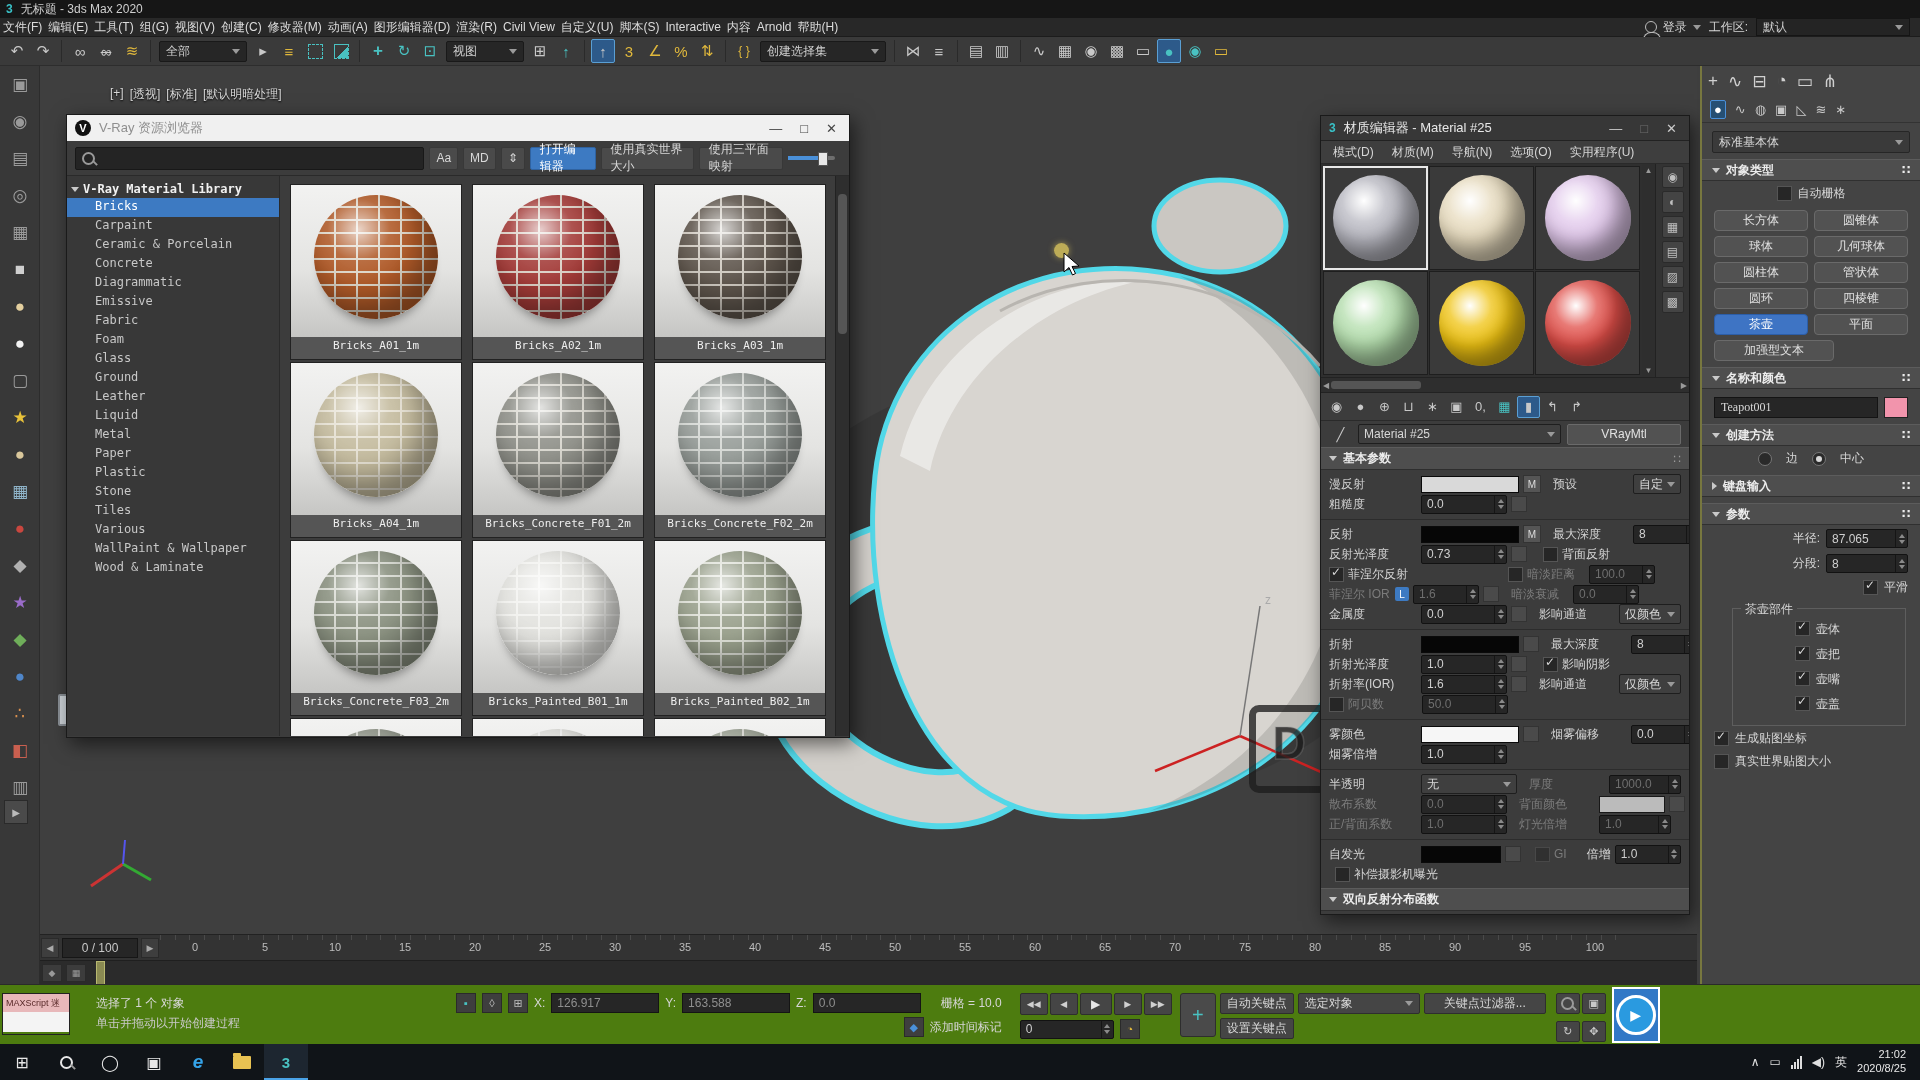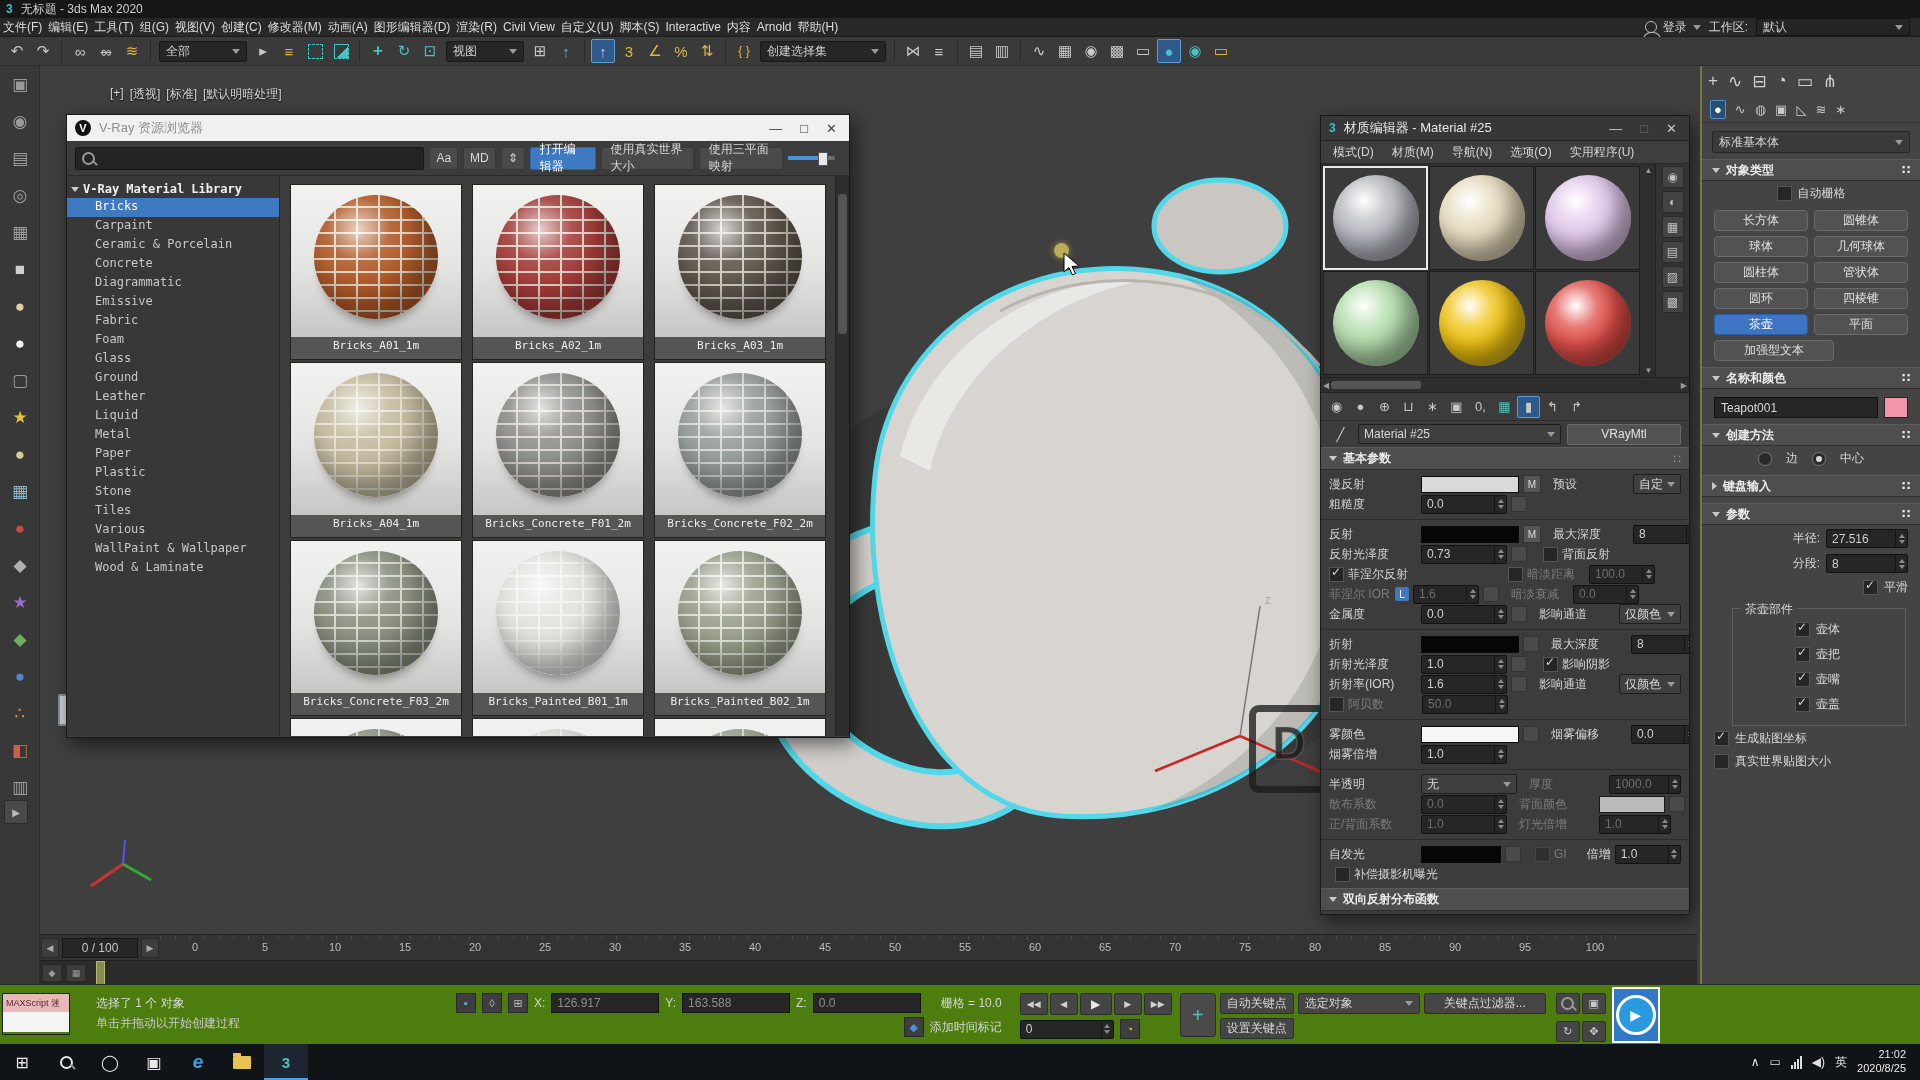--- a/index.html
+++ b/index.html
@@ -135,27 +135,27 @@
   .cptabs{display:flex;align-items:center;height:30px;padding:0 6px;gap:10px;font-size:17px;color:#d0d0d0}
   .cpsub{display:flex;align-items:center;height:26px;padding:0 8px;gap:9px;font-size:13px;color:#c9c9c9;border-bottom:1px solid #333}
   .cpsub .on{background:#264f73;border:1px solid #4a90d9;border-radius:2px;padding:1px 3px;color:#fff}
   .cpdd{margin:8px 10px 6px 10px;height:20px;background:#3a3a3a;border:1px solid #262626;border-radius:2px;display:flex;align-items:center;padding:0 6px}
   .cproll{margin-top:6px;height:20px;background:#4e4e4e;border-top:1px solid #5c5c5c;border-bottom:1px solid #303030;display:flex;align-items:center;gap:6px;padding:0 10px;font-weight:bold;color:#ececec}
   .cprow{display:flex;align-items:center;gap:6px;padding:4px 12px 2px 12px}
   .cpgrid{display:grid;grid-template-columns:1fr 1fr;gap:5px 6px;margin:6px 12px 0 12px}
   .cpbtn{height:19px;background:#525252;border:1px solid #6a6a6a;border-radius:4px;display:flex;align-items:center;justify-content:center;color:#e0e0e0}
   .cpbtn.sel{background:#3e74c4;border-color:#2c5ea8;color:#fff}
   .namefield{margin:8px 12px 0 12px;display:flex;gap:6px;align-items:center}
-  .nfield{flex:1;height:19px;background:#262626;border:1px solid #141414;color:#d8d8d8;display:flex;align-items:center;padding:0 6px;font-family:Liberation Sans, sans-serif}
+  .nfield{flex:1;height:19px;background:#262626;border:1px solid #141414;color:#d8d8d8;display:flex;align-items:center;padding:0 6px;font-family:Liberation Serif, serif}
   .cswatch{width:22px;height:19px;background:#f294ac;border:1px solid #222}
   .radio{width:12px;height:12px;border-radius:50%;background:#2a2a2a;border:1px solid #777;position:relative}
   .radio.on::after{content:"";position:absolute;left:3px;top:3px;width:6px;height:6px;border-radius:50%;background:#d8d8d8}
   .gbox{margin:10px 14px 0 30px;border:1px solid #5e5e5e;position:relative;padding:8px 0 8px 0}
   .gbox .glab{position:absolute;top:-8px;left:8px;background:#444;padding:0 4px;color:#d6d6d6}
-  .gitem{display:flex;align-items:center;gap:6px;padding:4px 0 4px 62px}
+  .gitem{display:flex;align-items:flex-start;gap:6px;padding:4px 0 4px 62px}
 
   
   .tlruler{left:40px;top:934px;width:1657px;height:26px;background:#333;display:flex;align-items:center;border-top:1px solid #222;box-sizing:border-box}
   .tlbtn{width:16px;height:18px;display:flex;align-items:center;justify-content:center;color:#aaa;font-size:9px;background:#3e3e3e;border:1px solid #2a2a2a;margin:0 1px}
   .tlrange{width:74px;height:18px;background:#262626;border:1px solid #161616;color:#c9c9c9;display:flex;align-items:center;justify-content:center;margin:0 2px}
   .ticks{flex:1;max-width:1470px;height:100%;display:flex;position:relative;
     background-image:repeating-linear-gradient(90deg,#4a4a4a 0 1px,transparent 1px 14.7px);background-size:100% 5px;background-repeat:no-repeat;background-position:0 0}
   .ticks span{flex:1;text-align:center;color:#bdbdbd;padding-top:6px;font-size:11px}
   .tcaret{position:absolute;left:2px;top:1px;width:7px;height:22px;background:#8a8a52;border:1px solid #b8b870}
   .trackbar{left:40px;top:960px;width:1657px;height:24px;background:#2b2b2b;border-top:1px solid #1f1f1f;display:flex;align-items:center;box-sizing:border-box}
@@ -895,21 +895,21 @@
       </div>
     <div class="cproll">
         <u class="tri"></u>
         <span>参数</span>
         <span class="dots" style="margin-left:auto">∷</span>
       </div>
 
     <div class="cprow" style="justify-content:flex-end">
       <span>半径:</span>
       <span class="spin" style="width:80px">
-          <b class="sv">27.516</b>
+          <b class="sv">87.065</b>
           <i class="sarr"></i>
         </span>
     </div>
     <div class="cprow" style="justify-content:flex-end">
       <span>分段:</span>
       <span class="spin" style="width:80px">
           <b class="sv">8</b>
           <i class="sarr"></i>
         </span>
     </div>

